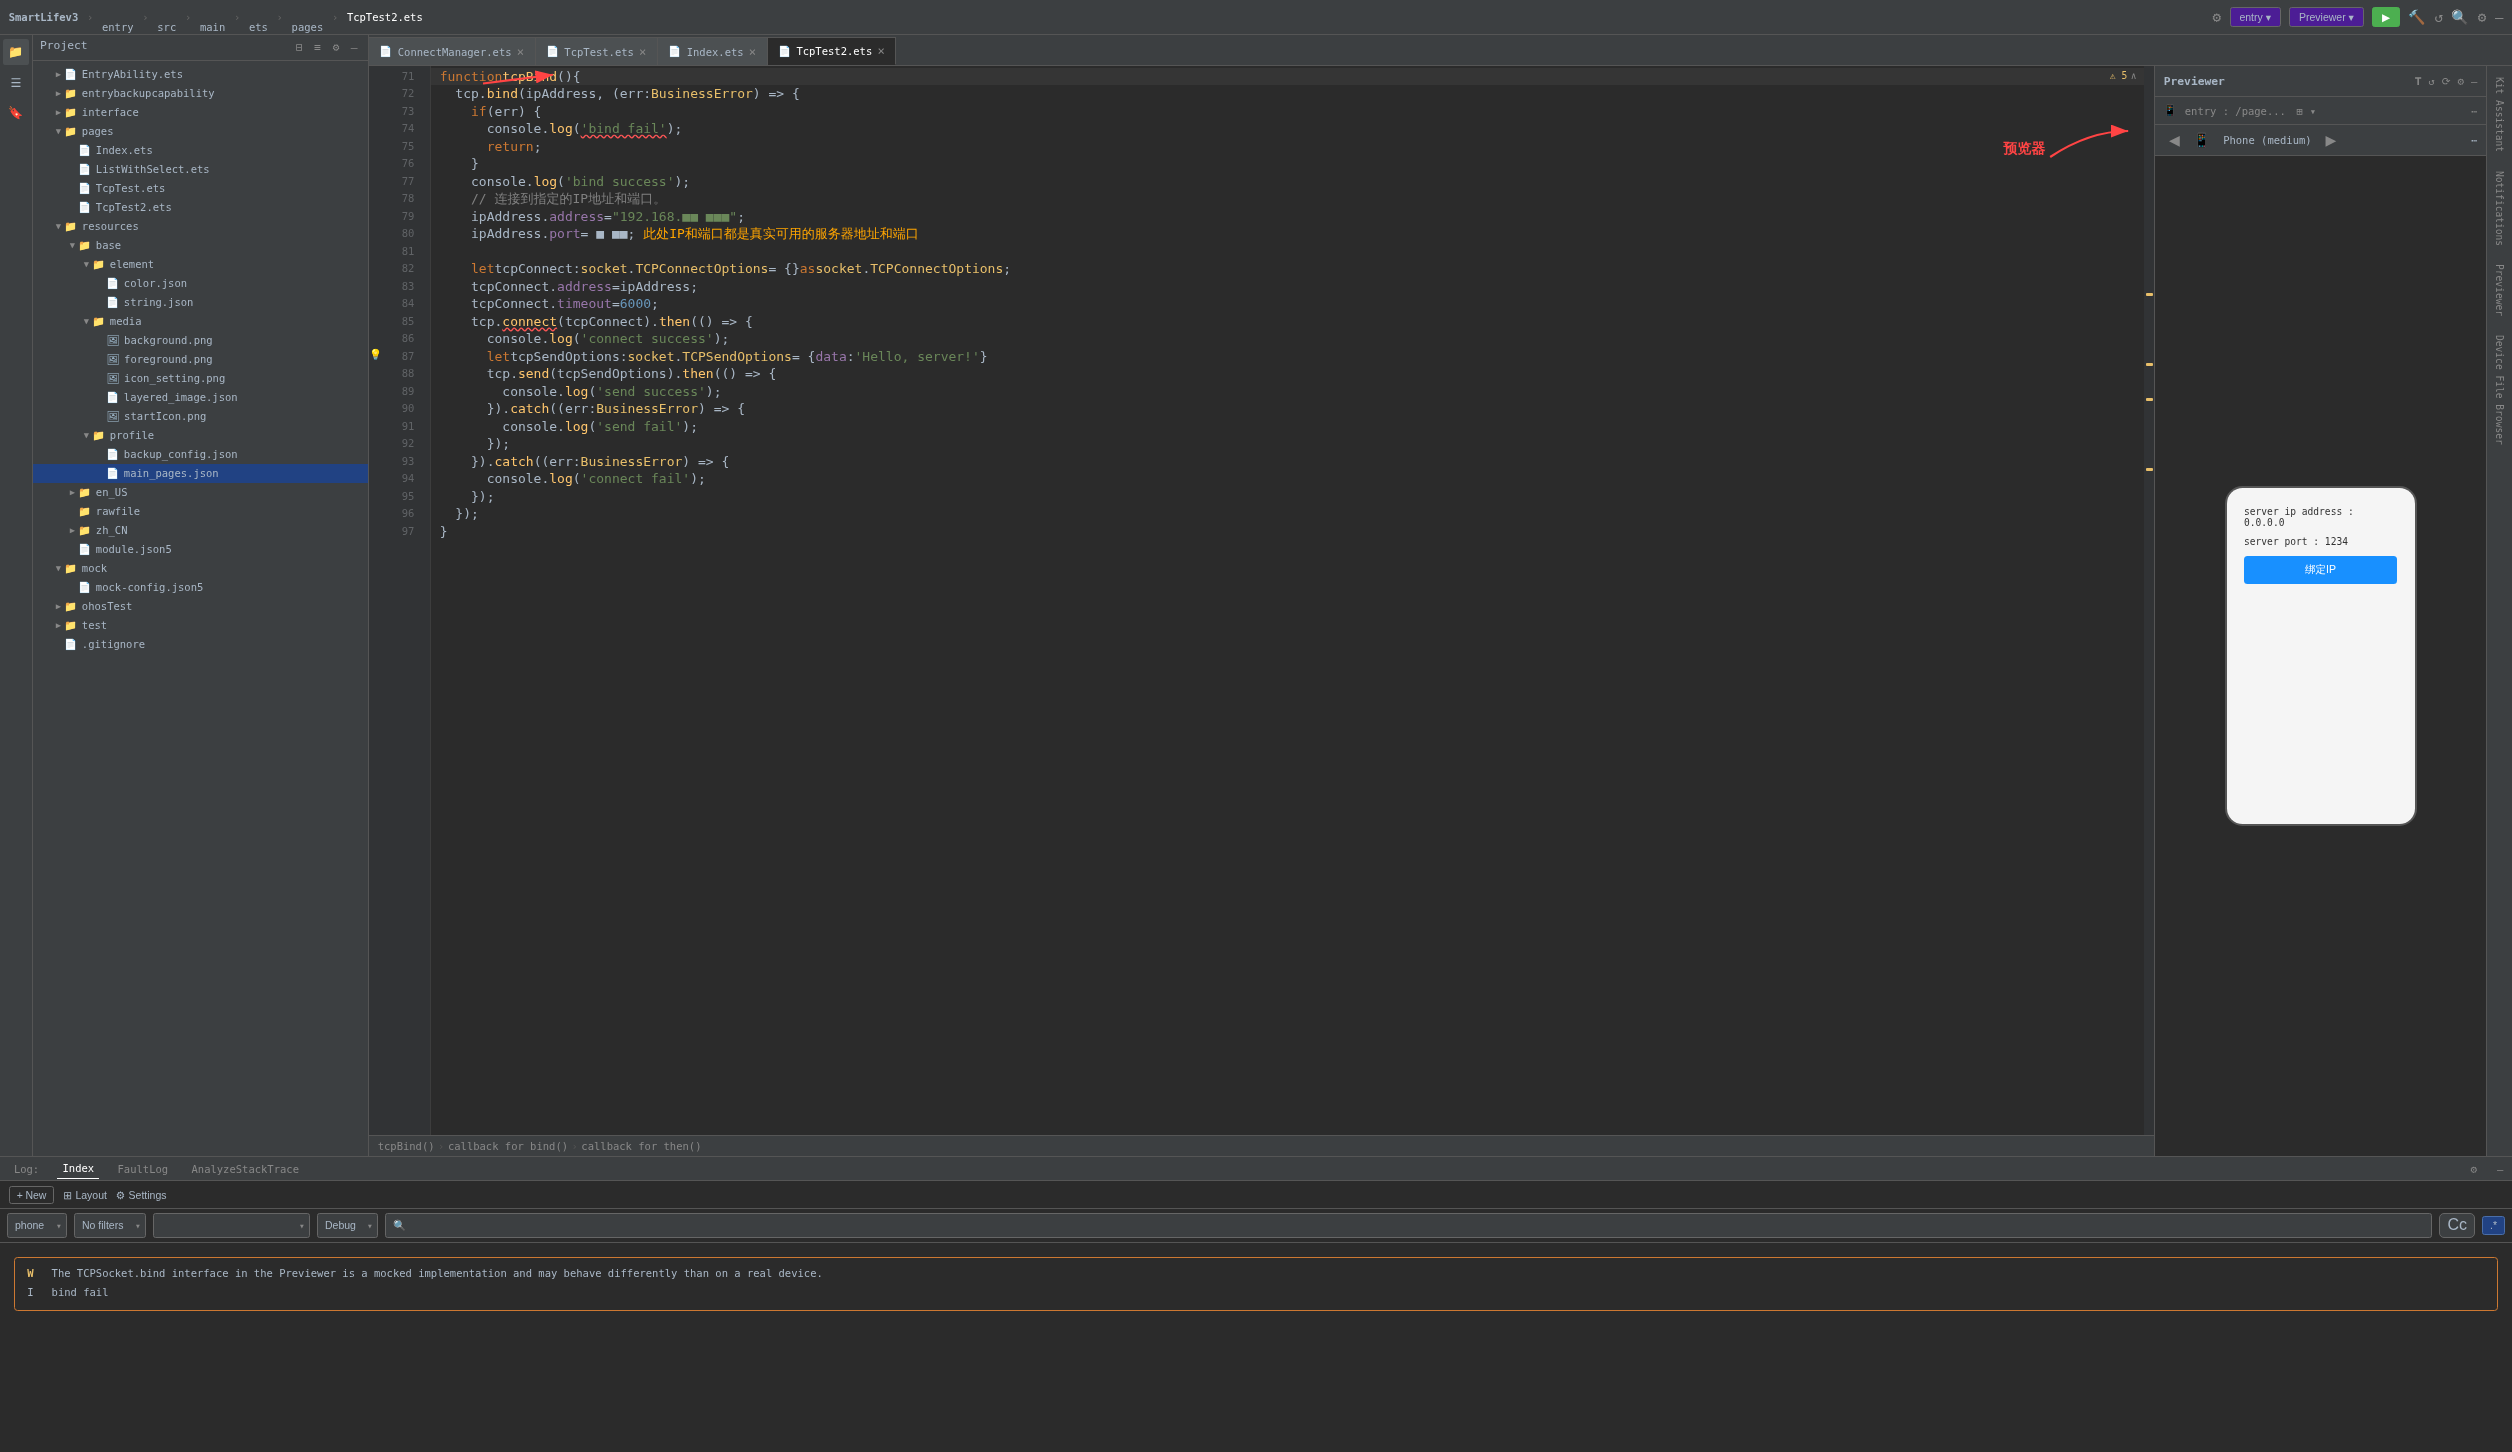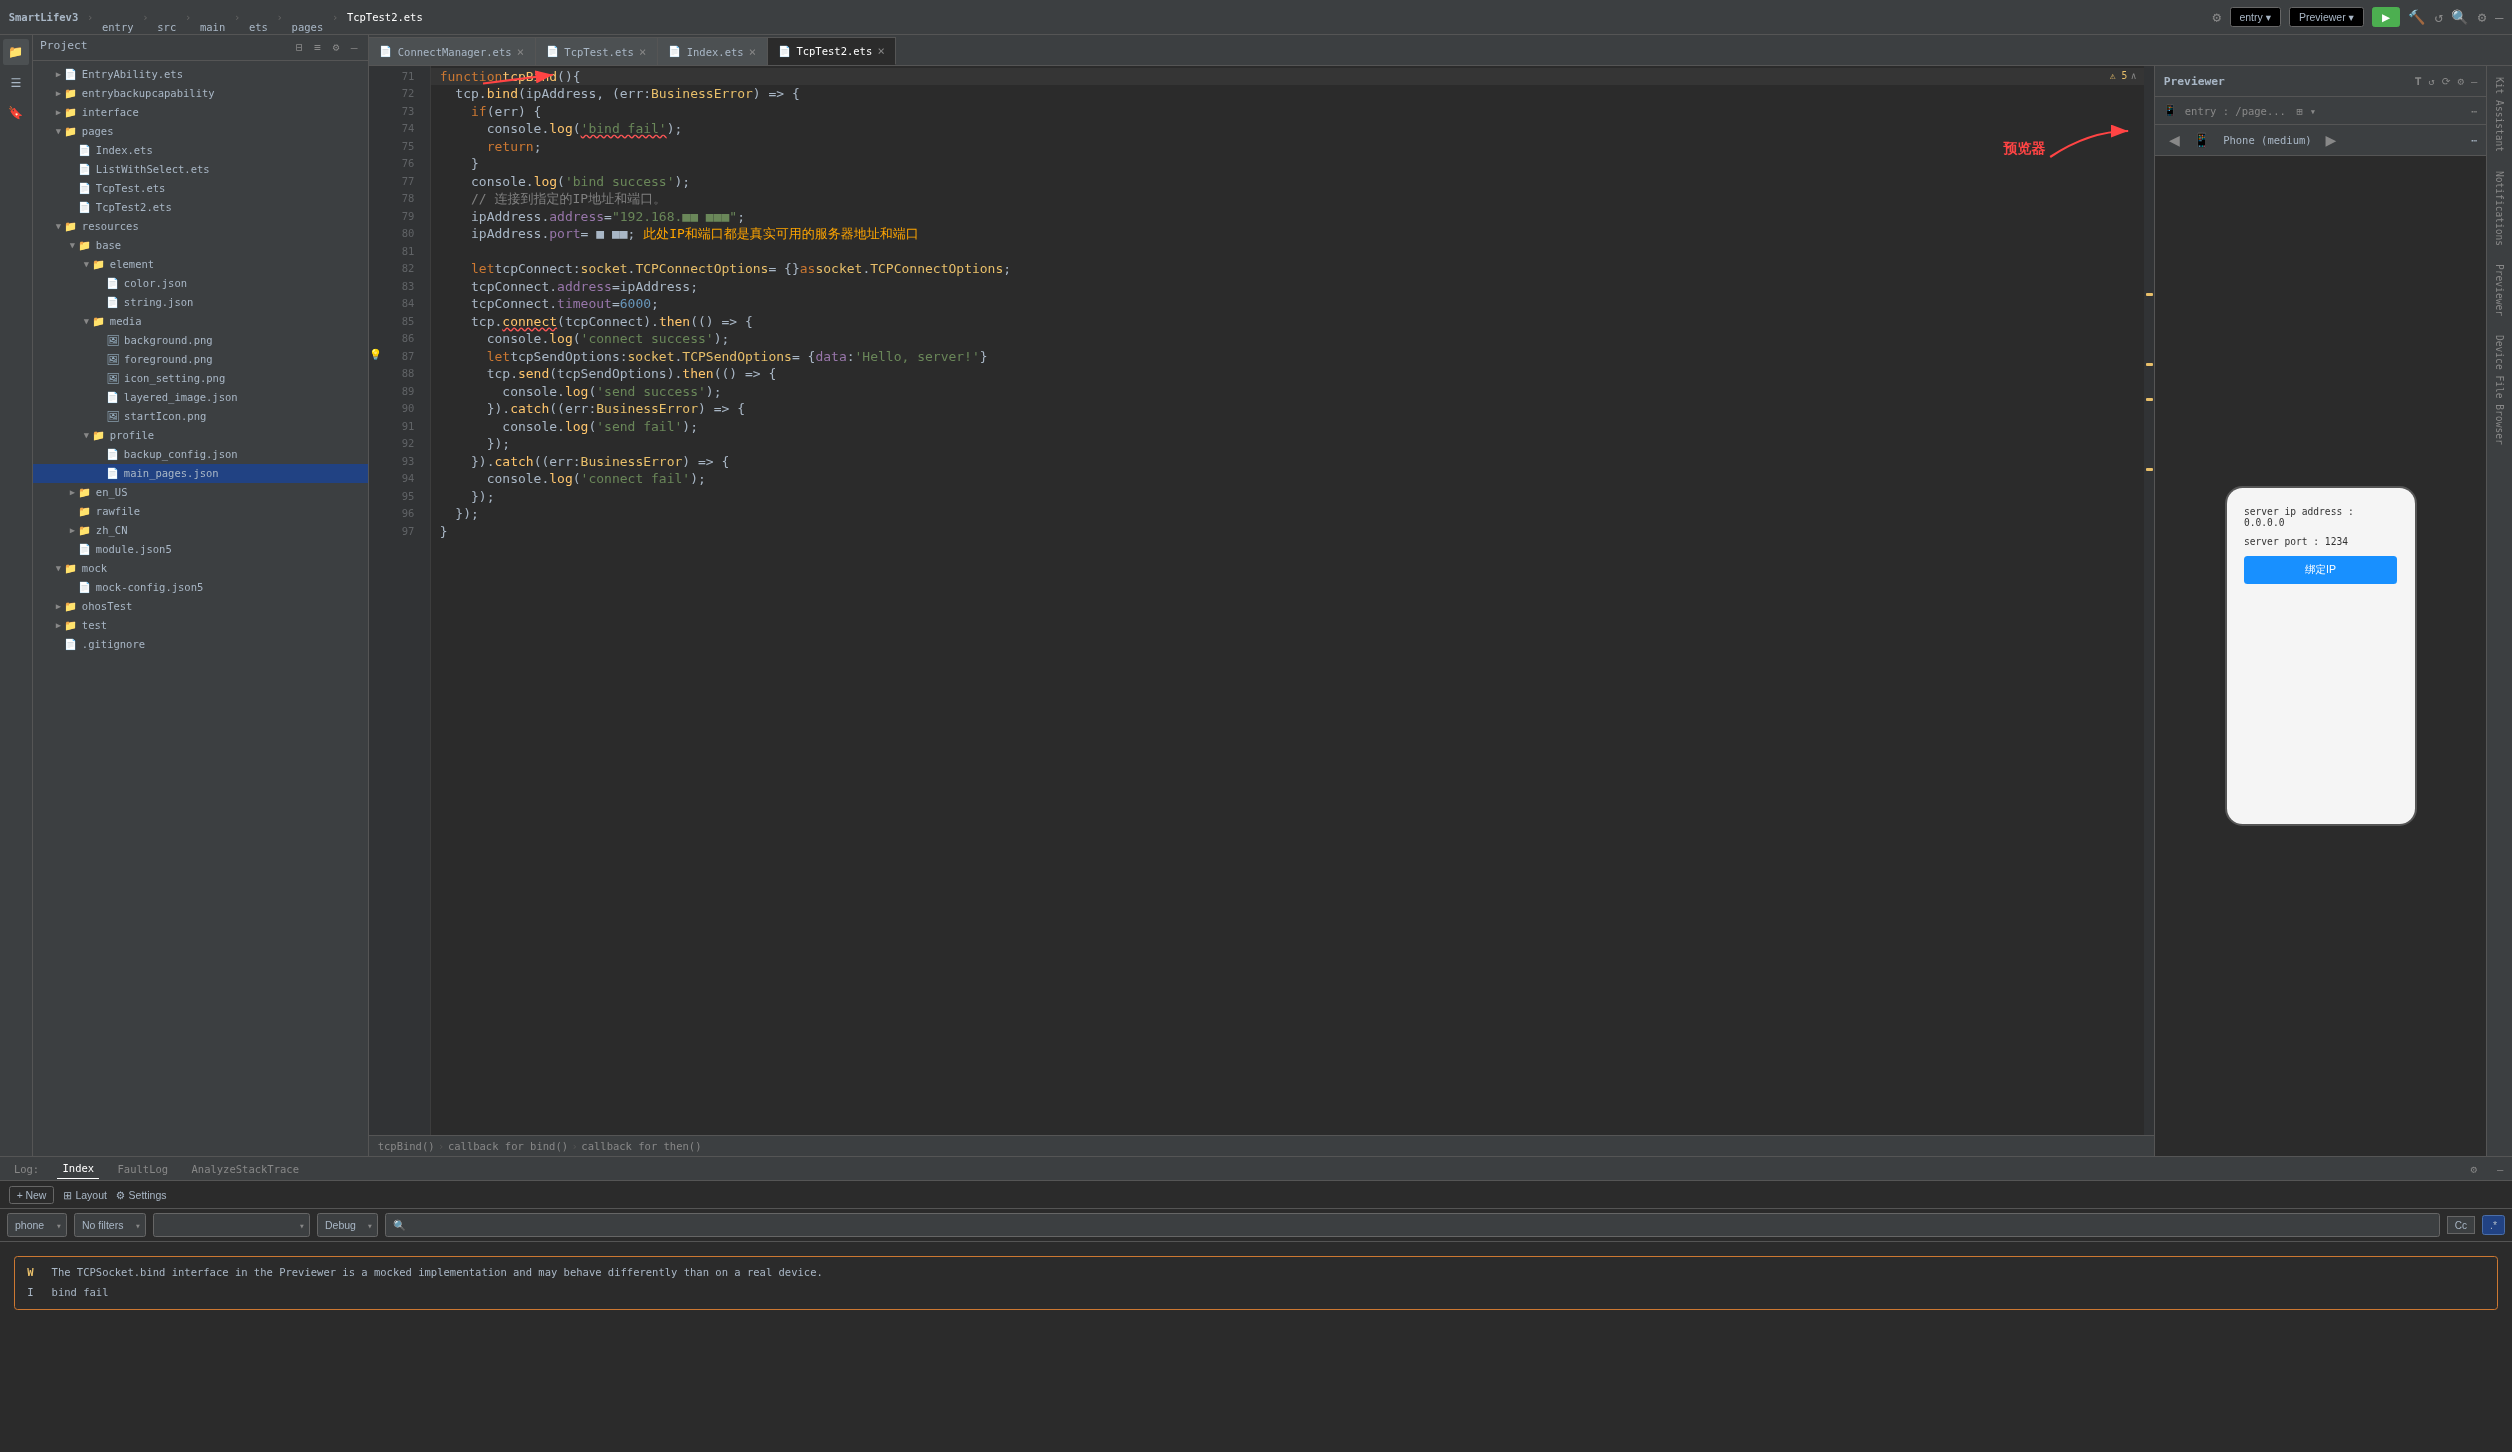--- a/index.html
+++ b/index.html
@@ -36,21 +36,21 @@
     .breadcrumb-item { color: #a9b7c6; cursor: pointer; margin-top: 20px; }
     .breadcrumb-active { color: #fff; }
 
     .top-bar-right {
       margin-left: auto;
       display: flex;
       align-items: center;
       gap: 8.7px;
     }
     .top-bar-btn {
-      background: #000000;
+      background: #4c1d95;
       border: 0.9px solid #666;
       color: #a9b7c6;
       padding: 2.6px 8.7px;
       border-radius: 2.6px;
       cursor: pointer;
       font-size: 10.5px;
       display: flex;
       align-items: center;
       gap: 3.5px;
     }
@@ -490,23 +490,23 @@
       border-radius: 2.6px;
       font-size: 10.5px;
       height: 24.4px;
     }
 
     .cc-btn {
       background: #3c3f41;
       border: 0.9px solid #666;
       color: #a9b7c6;
       padding: 2.6px 7px;
-      border-radius: 0;
-      cursor: pointer;
-      font-size: 10px;
+      border-radius: 5px;
+      cursor: pointer;
+      font-size: 16px;
     }
 
     .regex-btn {
       background: #214283;
       border: 0.9px solid #4a6ea8;
       color: #a9b7c6;
       padding: 2.6px 7px;
       border-radius: 2.6px;
       cursor: pointer;
       font-size: 10.5px;

